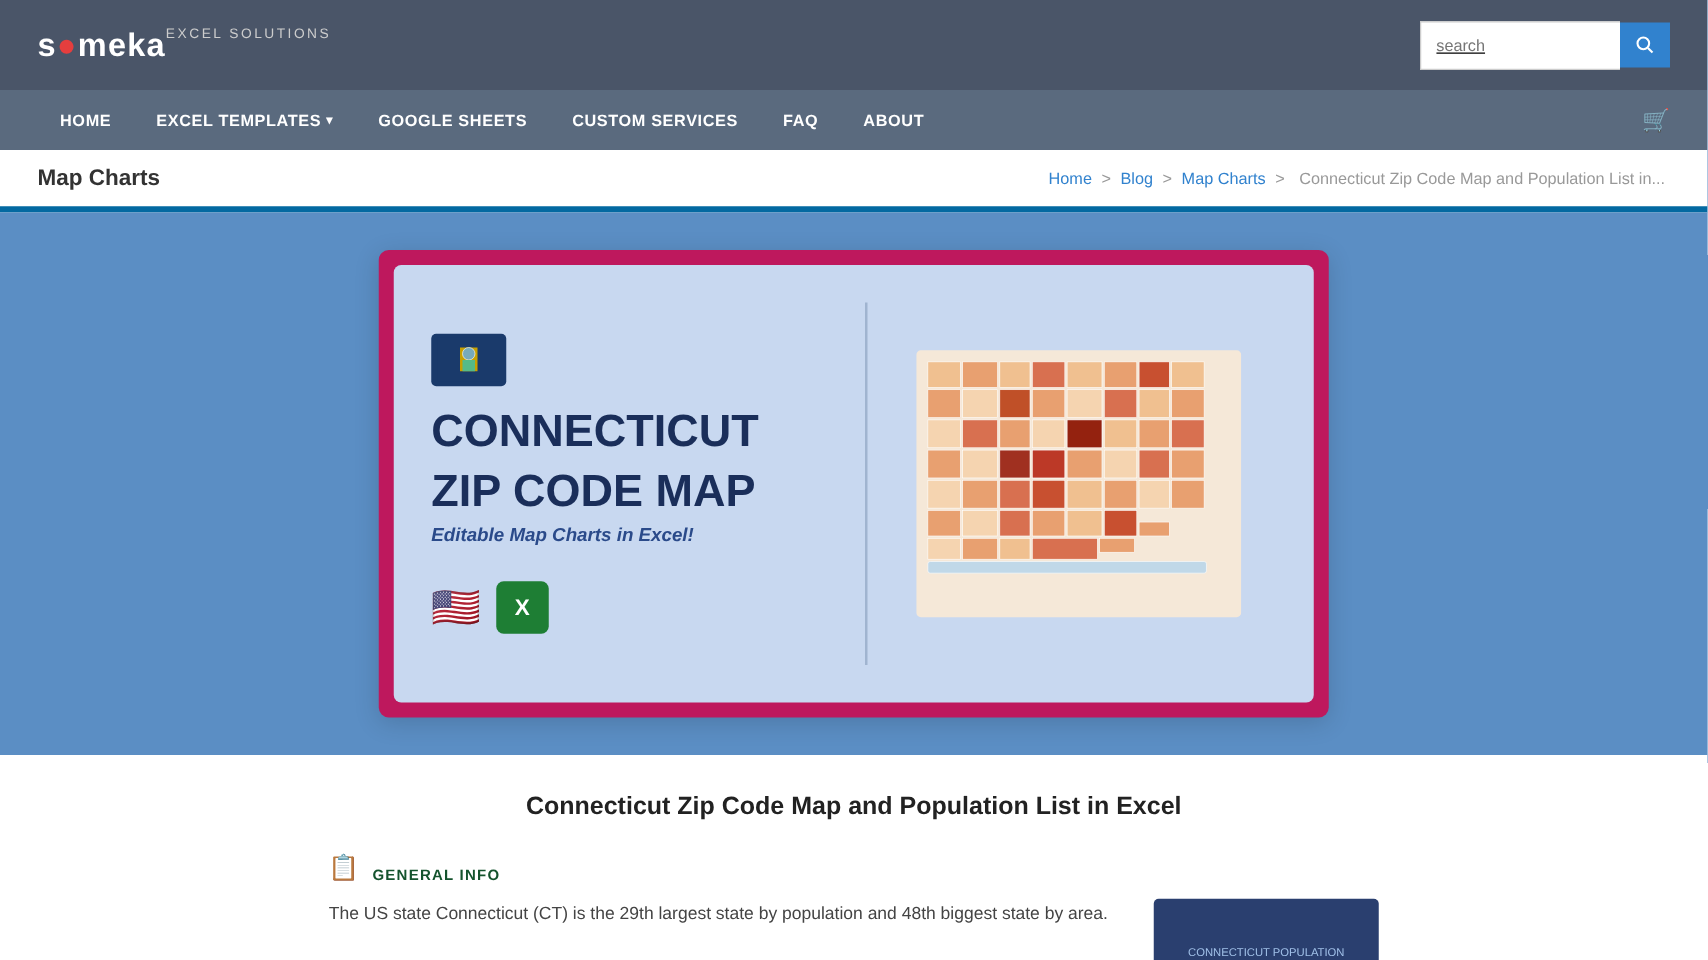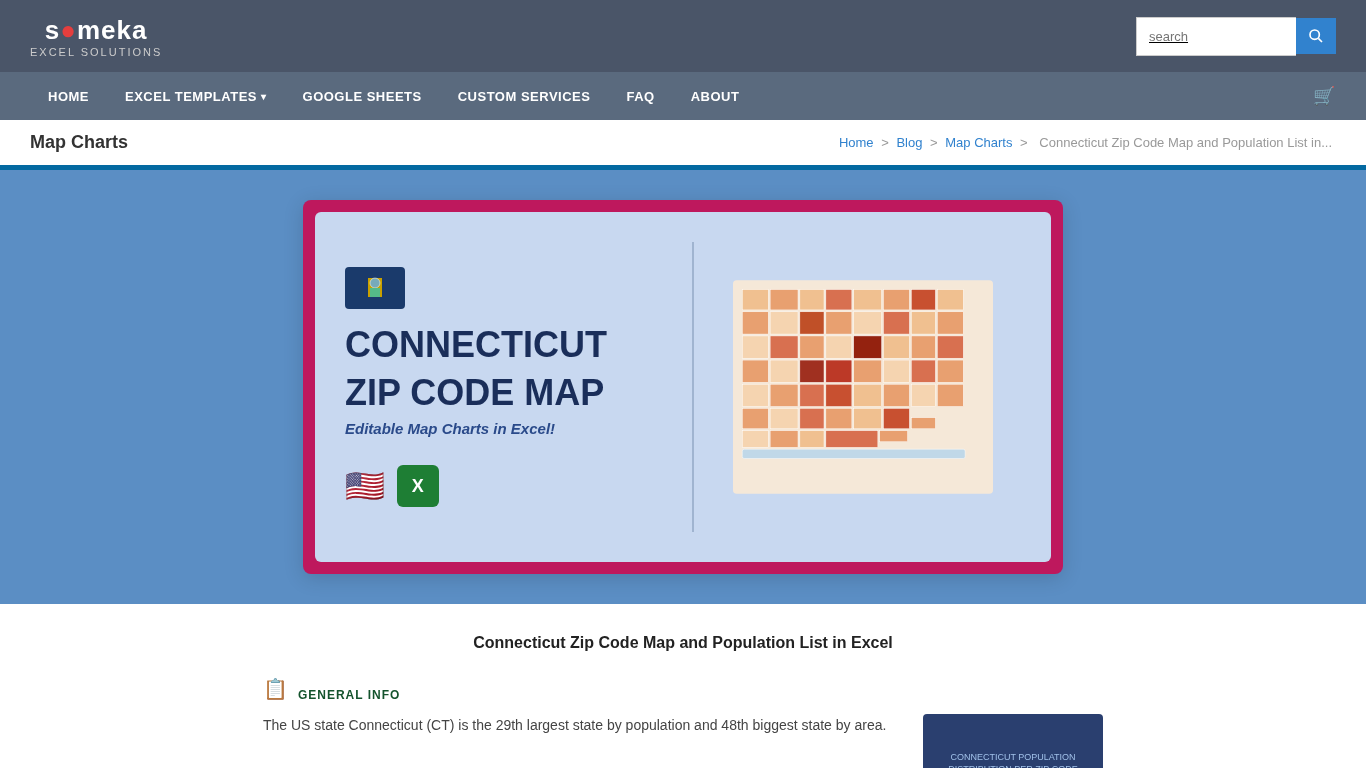--- a/index.html
+++ b/index.html
@@ -9,22 +9,22 @@
     .header {
       background: #4a5568;
       display: flex;
       align-items: center;
       justify-content: space-between;
       padding: 10px 30px;
       height: 72px;
     }
     .logo-area {
       display: flex;
-      flex-direction: column;
-      align-items: center;
+      flex-direction: row;
+      align-items: flex-start;
     }
     .logo-text {
       color: #fff;
       font-size: 26px;
       font-weight: bold;
       letter-spacing: 1px;
     }
     .logo-dot {
       color: #e53e3e;
     }
@@ -203,21 +203,21 @@
       height: 100%;
     }
 
     
     .content-area {
       max-width: 900px;
       margin: 0 auto;
       padding: 30px 30px 20px;
     }
     .article-title {
-      font-size: 16px;
+      font-size: 20px;
       font-weight: 700;
       color: #222;
       margin-bottom: 24px;
       text-align: center;
     }
     .section-header {
       display: flex;
       align-items: center;
       gap: 10px;
       margin-bottom: 12px;

